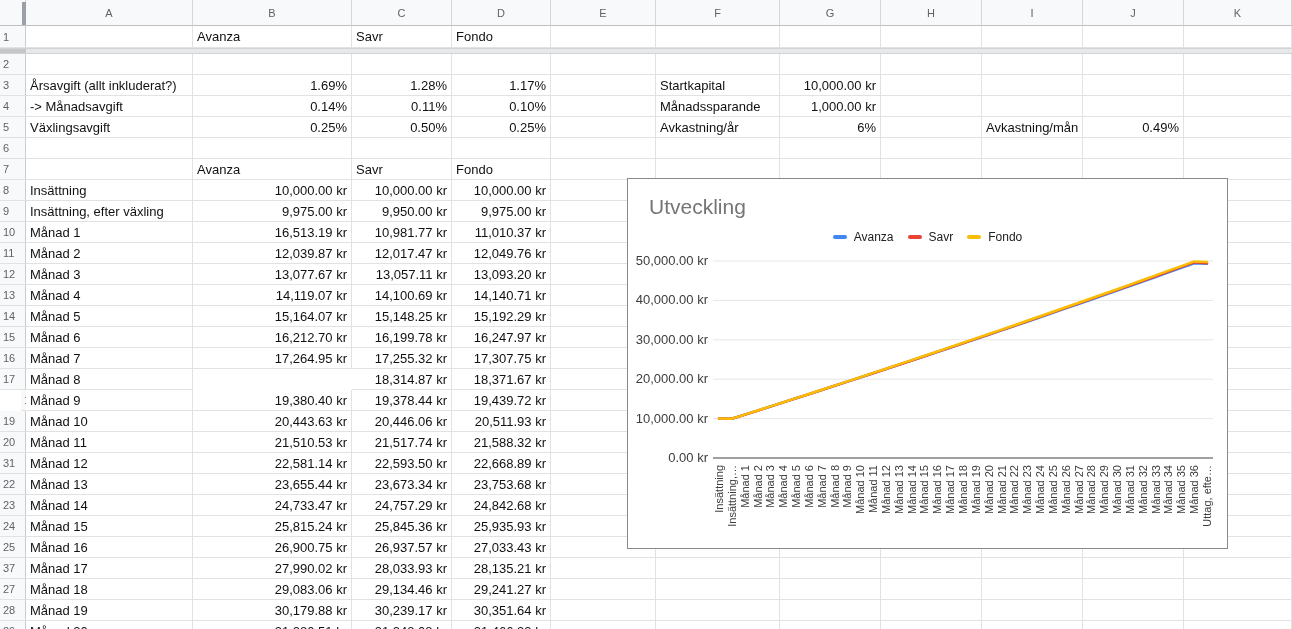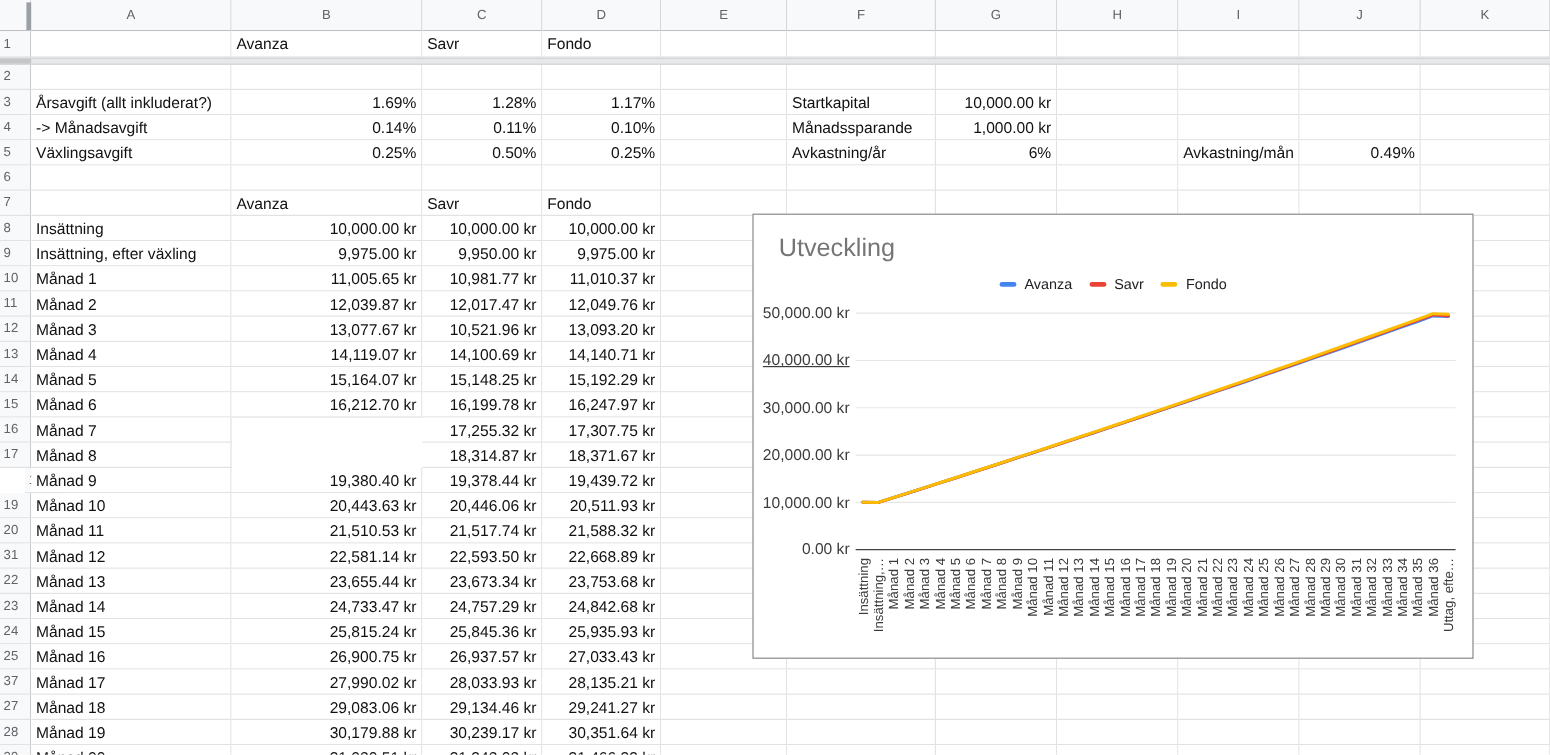--- a/index.html
+++ b/index.html
@@ -162,21 +162,21 @@
     <div class="cell r" style="left: 452px; top: 201px; width: 99px; height: 21px;">9,975.00 kr</div>
     <div class="cell l" style="left: 551px; top: 201px; width: 105px; height: 21px;"></div>
     <div class="cell l" style="left: 656px; top: 201px; width: 124px; height: 21px;"></div>
     <div class="cell l" style="left: 780px; top: 201px; width: 101px; height: 21px;"></div>
     <div class="cell l" style="left: 881px; top: 201px; width: 101px; height: 21px;"></div>
     <div class="cell l" style="left: 982px; top: 201px; width: 101px; height: 21px;"></div>
     <div class="cell l" style="left: 1083px; top: 201px; width: 101px; height: 21px;"></div>
     <div class="cell l" style="left: 1184px; top: 201px; width: 108px; height: 21px;"></div>
     <div class="rhdr" style="left: 0px; top: 222px; width: 26px; height: 21px;">10</div>
     <div class="cell l" style="left: 26px; top: 222px; width: 167px; height: 21px;">Månad 1</div>
-    <div class="cell r" style="left: 193px; top: 222px; width: 159px; height: 21px;">11,005.65 kr</div>
+    <div class="cell r" style="left: 193px; top: 222px; width: 159px; height: 21px;">16,513.19 kr</div>
     <div class="cell r" style="left: 352px; top: 222px; width: 100px; height: 21px;">10,981.77 kr</div>
     <div class="cell r" style="left: 452px; top: 222px; width: 99px; height: 21px;">11,010.37 kr</div>
     <div class="cell l" style="left: 551px; top: 222px; width: 105px; height: 21px;"></div>
     <div class="cell l" style="left: 656px; top: 222px; width: 124px; height: 21px;"></div>
     <div class="cell l" style="left: 780px; top: 222px; width: 101px; height: 21px;"></div>
     <div class="cell l" style="left: 881px; top: 222px; width: 101px; height: 21px;"></div>
     <div class="cell l" style="left: 982px; top: 222px; width: 101px; height: 21px;"></div>
     <div class="cell l" style="left: 1083px; top: 222px; width: 101px; height: 21px;"></div>
     <div class="cell l" style="left: 1184px; top: 222px; width: 108px; height: 21px;"></div>
     <div class="rhdr" style="left: 0px; top: 243px; width: 26px; height: 21px;">11</div>
@@ -187,21 +187,21 @@
     <div class="cell l" style="left: 551px; top: 243px; width: 105px; height: 21px;"></div>
     <div class="cell l" style="left: 656px; top: 243px; width: 124px; height: 21px;"></div>
     <div class="cell l" style="left: 780px; top: 243px; width: 101px; height: 21px;"></div>
     <div class="cell l" style="left: 881px; top: 243px; width: 101px; height: 21px;"></div>
     <div class="cell l" style="left: 982px; top: 243px; width: 101px; height: 21px;"></div>
     <div class="cell l" style="left: 1083px; top: 243px; width: 101px; height: 21px;"></div>
     <div class="cell l" style="left: 1184px; top: 243px; width: 108px; height: 21px;"></div>
     <div class="rhdr" style="left: 0px; top: 264px; width: 26px; height: 21px;">12</div>
     <div class="cell l" style="left: 26px; top: 264px; width: 167px; height: 21px;">Månad 3</div>
     <div class="cell r" style="left: 193px; top: 264px; width: 159px; height: 21px;">13,077.67 kr</div>
-    <div class="cell r" style="left: 352px; top: 264px; width: 100px; height: 21px;">10,521.96 kr</div>
+    <div class="cell r" style="left: 352px; top: 264px; width: 100px; height: 21px;">13,057.11 kr</div>
     <div class="cell r" style="left: 452px; top: 264px; width: 99px; height: 21px;">13,093.20 kr</div>
     <div class="cell l" style="left: 551px; top: 264px; width: 105px; height: 21px;"></div>
     <div class="cell l" style="left: 656px; top: 264px; width: 124px; height: 21px;"></div>
     <div class="cell l" style="left: 780px; top: 264px; width: 101px; height: 21px;"></div>
     <div class="cell l" style="left: 881px; top: 264px; width: 101px; height: 21px;"></div>
     <div class="cell l" style="left: 982px; top: 264px; width: 101px; height: 21px;"></div>
     <div class="cell l" style="left: 1083px; top: 264px; width: 101px; height: 21px;"></div>
     <div class="cell l" style="left: 1184px; top: 264px; width: 108px; height: 21px;"></div>
     <div class="rhdr" style="left: 0px; top: 285px; width: 26px; height: 21px;">13</div>
     <div class="cell l" style="left: 26px; top: 285px; width: 167px; height: 21px;">Månad 4</div>
@@ -234,20 +234,21 @@
     <div class="cell r" style="left: 452px; top: 327px; width: 99px; height: 21px;">16,247.97 kr</div>
     <div class="cell l" style="left: 551px; top: 327px; width: 105px; height: 21px;"></div>
     <div class="cell l" style="left: 656px; top: 327px; width: 124px; height: 21px;"></div>
     <div class="cell l" style="left: 780px; top: 327px; width: 101px; height: 21px;"></div>
     <div class="cell l" style="left: 881px; top: 327px; width: 101px; height: 21px;"></div>
     <div class="cell l" style="left: 982px; top: 327px; width: 101px; height: 21px;"></div>
     <div class="cell l" style="left: 1083px; top: 327px; width: 101px; height: 21px;"></div>
     <div class="cell l" style="left: 1184px; top: 327px; width: 108px; height: 21px;"></div>
     <div class="rhdr" style="left: 0px; top: 348px; width: 26px; height: 21px;">16</div>
     <div class="cell l" style="left: 26px; top: 348px; width: 167px; height: 21px;">Månad 7</div>
+    <div class="cell r" style="left: 193px; top: 348px; width: 159px; height: 21px;">17,264.95 kr</div>
     <div class="cell r" style="left: 352px; top: 348px; width: 100px; height: 21px;">17,255.32 kr</div>
     <div class="cell r" style="left: 452px; top: 348px; width: 99px; height: 21px;">17,307.75 kr</div>
     <div class="cell l" style="left: 551px; top: 348px; width: 105px; height: 21px;"></div>
     <div class="cell l" style="left: 656px; top: 348px; width: 124px; height: 21px;"></div>
     <div class="cell l" style="left: 780px; top: 348px; width: 101px; height: 21px;"></div>
     <div class="cell l" style="left: 881px; top: 348px; width: 101px; height: 21px;"></div>
     <div class="cell l" style="left: 982px; top: 348px; width: 101px; height: 21px;"></div>
     <div class="cell l" style="left: 1083px; top: 348px; width: 101px; height: 21px;"></div>
     <div class="cell l" style="left: 1184px; top: 348px; width: 108px; height: 21px;"></div>
     <div class="rhdr" style="left: 0px; top: 369px; width: 26px; height: 21px;">17</div>
@@ -426,21 +427,21 @@
     <div class="legend-item">
       <span class="swatch" id="sw2" style="background: rgb(251, 188, 4);"></span>
       <span>Fondo</span>
     </div>
   </div>
   <div id="yticks">
       <div class="ytick" style="top: 271px;">0.00 kr</div>
       <div class="ytick" style="top: 231.6px;">10,000.00 kr</div>
       <div class="ytick" style="top: 192.2px;">20,000.00 kr</div>
       <div class="ytick" style="top: 152.8px;">30,000.00 kr</div>
-      <div class="ytick" style="top: 113.4px; text-decoration: underline;">40,000.00 kr</div>
+      <div class="ytick" style="top: 113.4px;">40,000.00 kr</div>
       <div class="ytick" style="top: 74px;">50,000.00 kr</div>
     </div>
   <svg id="plot" width="599" height="369">
       <line x1="85" y1="279" x2="585" y2="279" stroke="#424242" stroke-width="1"></line>
       <line x1="85" y1="239.6" x2="585" y2="239.6" stroke="#e6e6e6" stroke-width="1"></line>
       <line x1="85" y1="200.2" x2="585" y2="200.2" stroke="#e6e6e6" stroke-width="1"></line>
       <line x1="85" y1="160.8" x2="585" y2="160.8" stroke="#e6e6e6" stroke-width="1"></line>
       <line x1="85" y1="121.39999999999998" x2="585" y2="121.39999999999998" stroke="#e6e6e6" stroke-width="1"></line>
       <line x1="85" y1="82" x2="585" y2="82" stroke="#e6e6e6" stroke-width="1"></line>
       <text x="95" y="286" text-anchor="end" font-size="11" fill="#3c3c3c" transform="rotate(-90 95 286)" font-family="Liberation Sans, sans-serif">Insättning</text>

